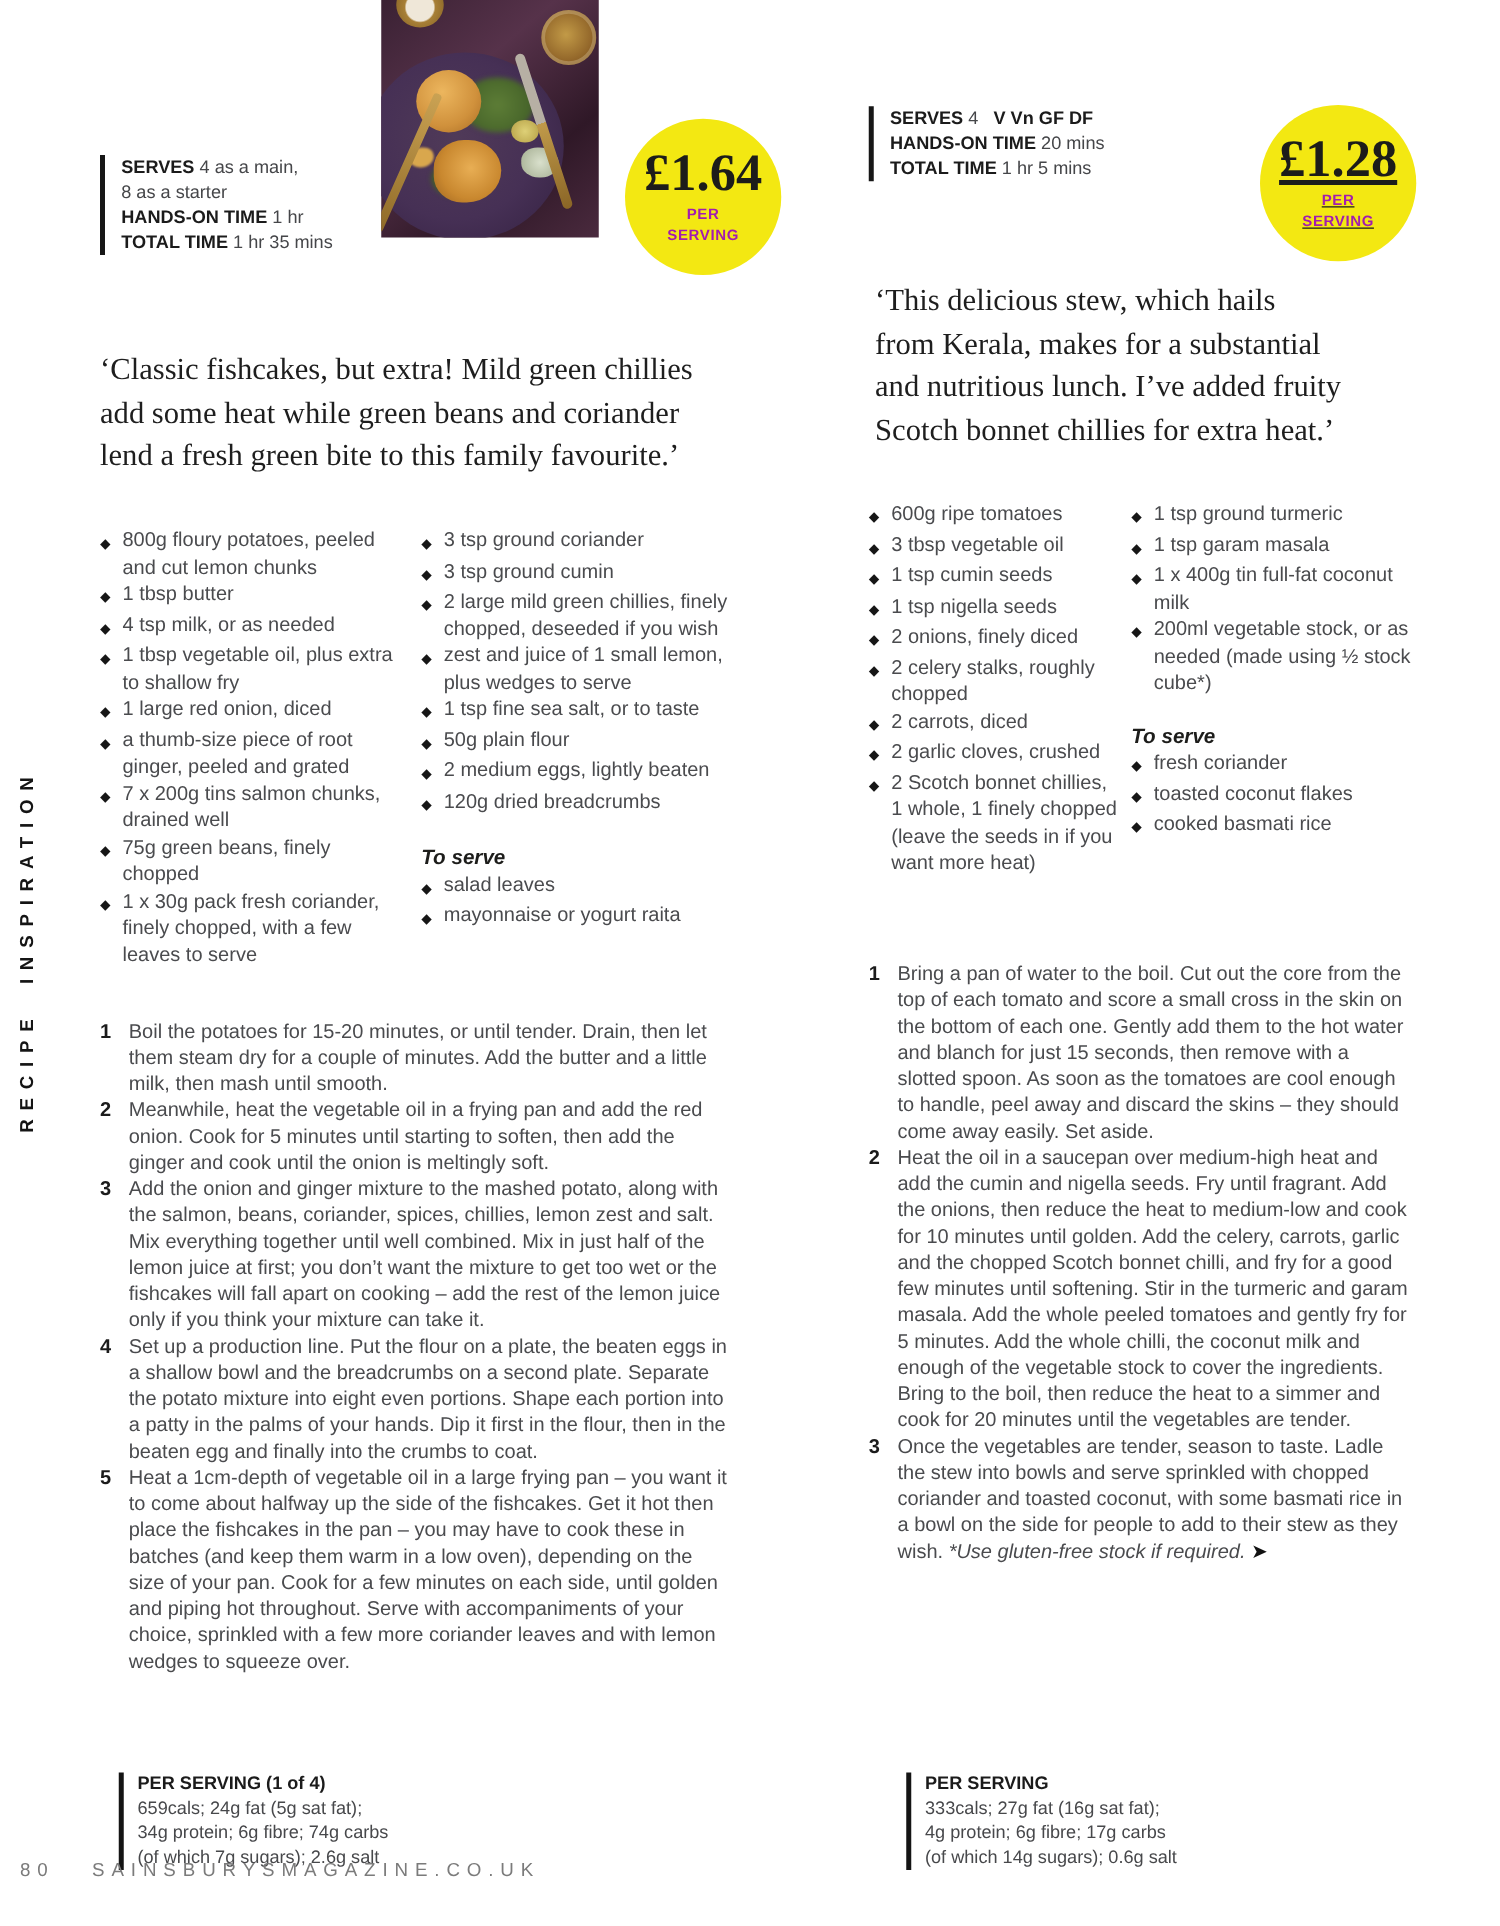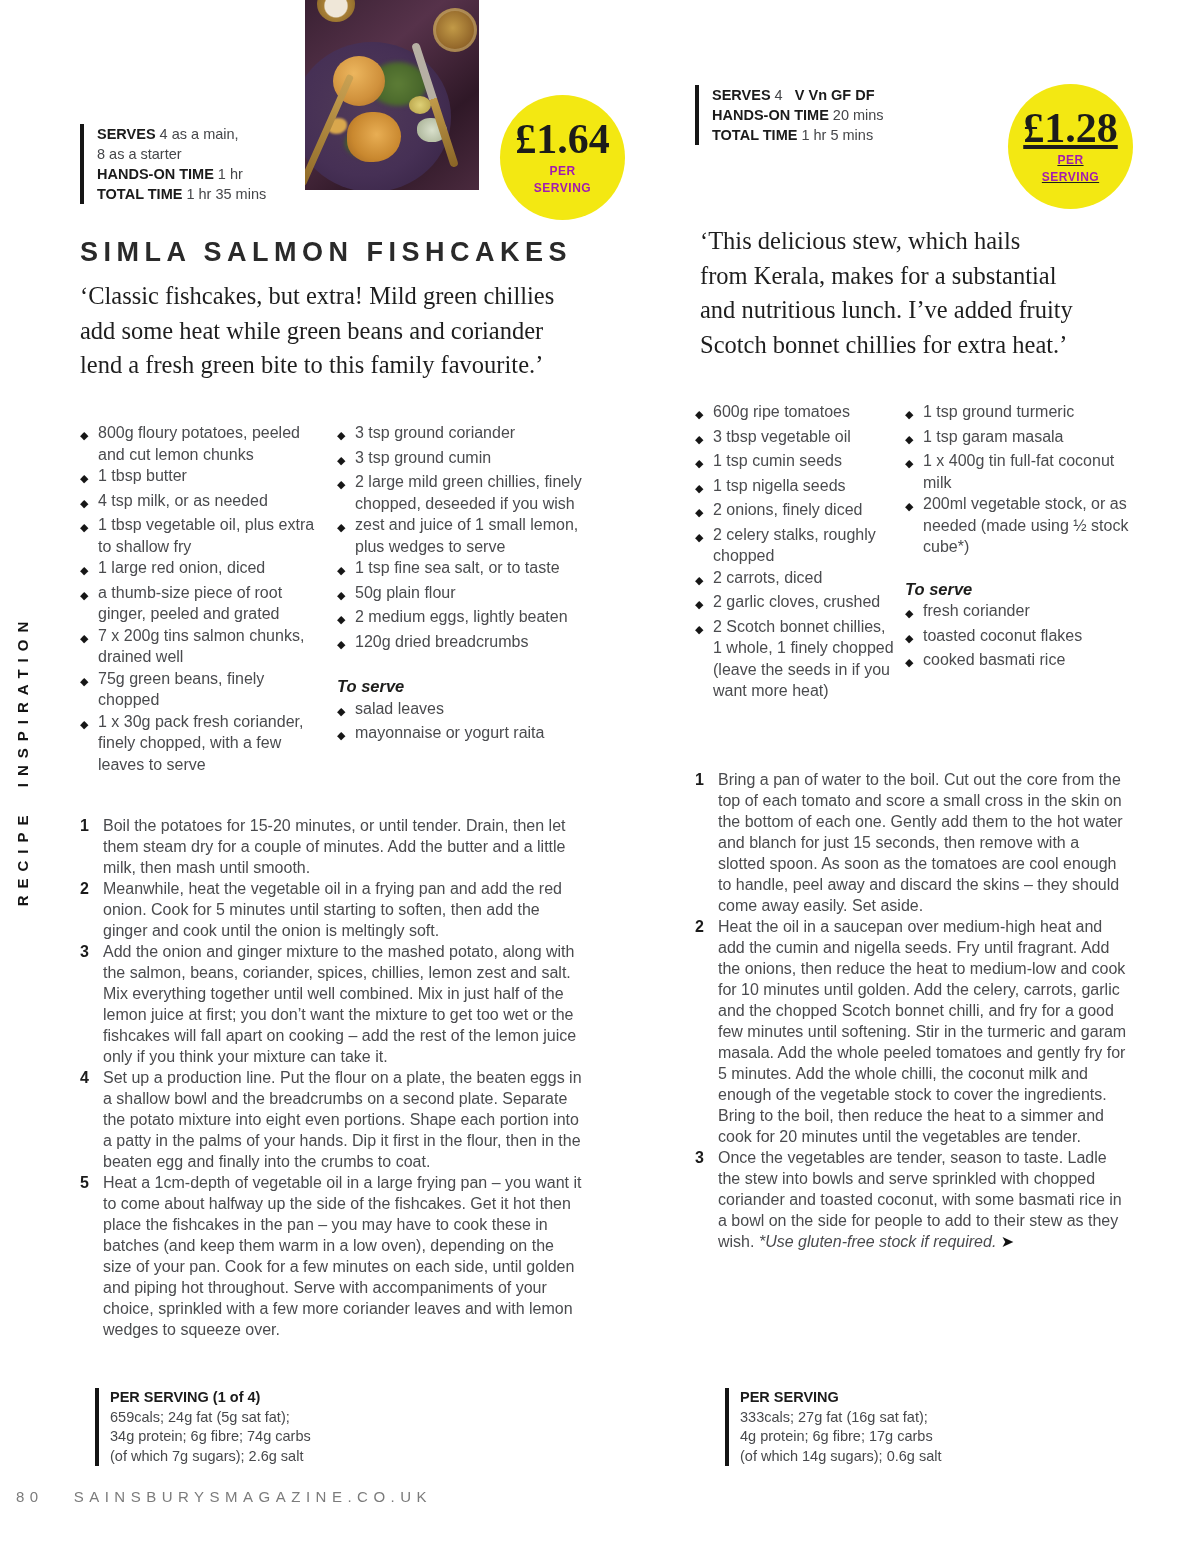--- a/index.html
+++ b/index.html
@@ -52,21 +52,21 @@
   .to-serve{font-style:italic;font-weight:bold;font-size:16.5px;line-height:21.5px;color:#1d1d1b;margin-top:21px;}
 
   
   .step{display:flex;font-size:16px;line-height:21px;color:#4a4b4e;}
   .step-num{flex:none;width:23px;font-weight:bold;color:#1b1b1b;}
   .step-text{flex:1;}
   .step-text em{font-style:italic;}
   .arrow{color:#111;font-style:normal;}
 
   
-  .ps{border-left:4px solid #141414;padding-left:11px;font-size:14.5px;line-height:19.5px;color:#47484b;}
+  .ps{border-left:4px solid #141414;padding-left:11px;font-size:14.5px;line-height:19.5px;color:#47484b;margin-top:30px;}
   .ps-title{font-weight:bold;color:#1b1b1b;}
 
   
   .footer{position:absolute;left:16px;top:1488px;display:flex;gap:30px;
     font-size:15px;letter-spacing:5.5px;color:#7b7b7b;}
 
   
   .photo{position:absolute;left:225px;top:0;width:174px;height:190px;overflow:hidden;
     background:linear-gradient(140deg,#3a2133 0%,#56324a 35%,#2f1827 70%,#4a2a3e 100%);}
   .ph-plate{position:absolute;left:-12px;top:42px;width:158px;height:150px;border-radius:50%;
@@ -124,21 +124,20 @@
     </div>
 
   <div class="badge abs" style="left:420px;top:95px;">
     <div class="badge-price">£1.64</div>
     <div class="badge-sub">
       <div>PER</div>
       <div>SERVING</div>
     </div>
   </div>
 
-  <h1 class="title abs" style="left:0;top:237px;margin:0;">SIMLA SALMON FISHCAKES</h1>
   <div class="intro abs" style="left:0;top:279px;width:540px;">‘Classic fishcakes, but extra! Mild green chillies
 add some heat while green beans and coriander
 lend a fresh green bite to this family favourite.’</div>
 
   <div class="ing-cols abs" style="left:0;top:422px;width:515px;">
     <div style="width:245px;margin-right:12px;">
         <div class="ing-item">
           <span class="diamond">◆</span>
           <span class="ing-text">800g floury potatoes, peeled and cut lemon chunks</span>
         </div>

